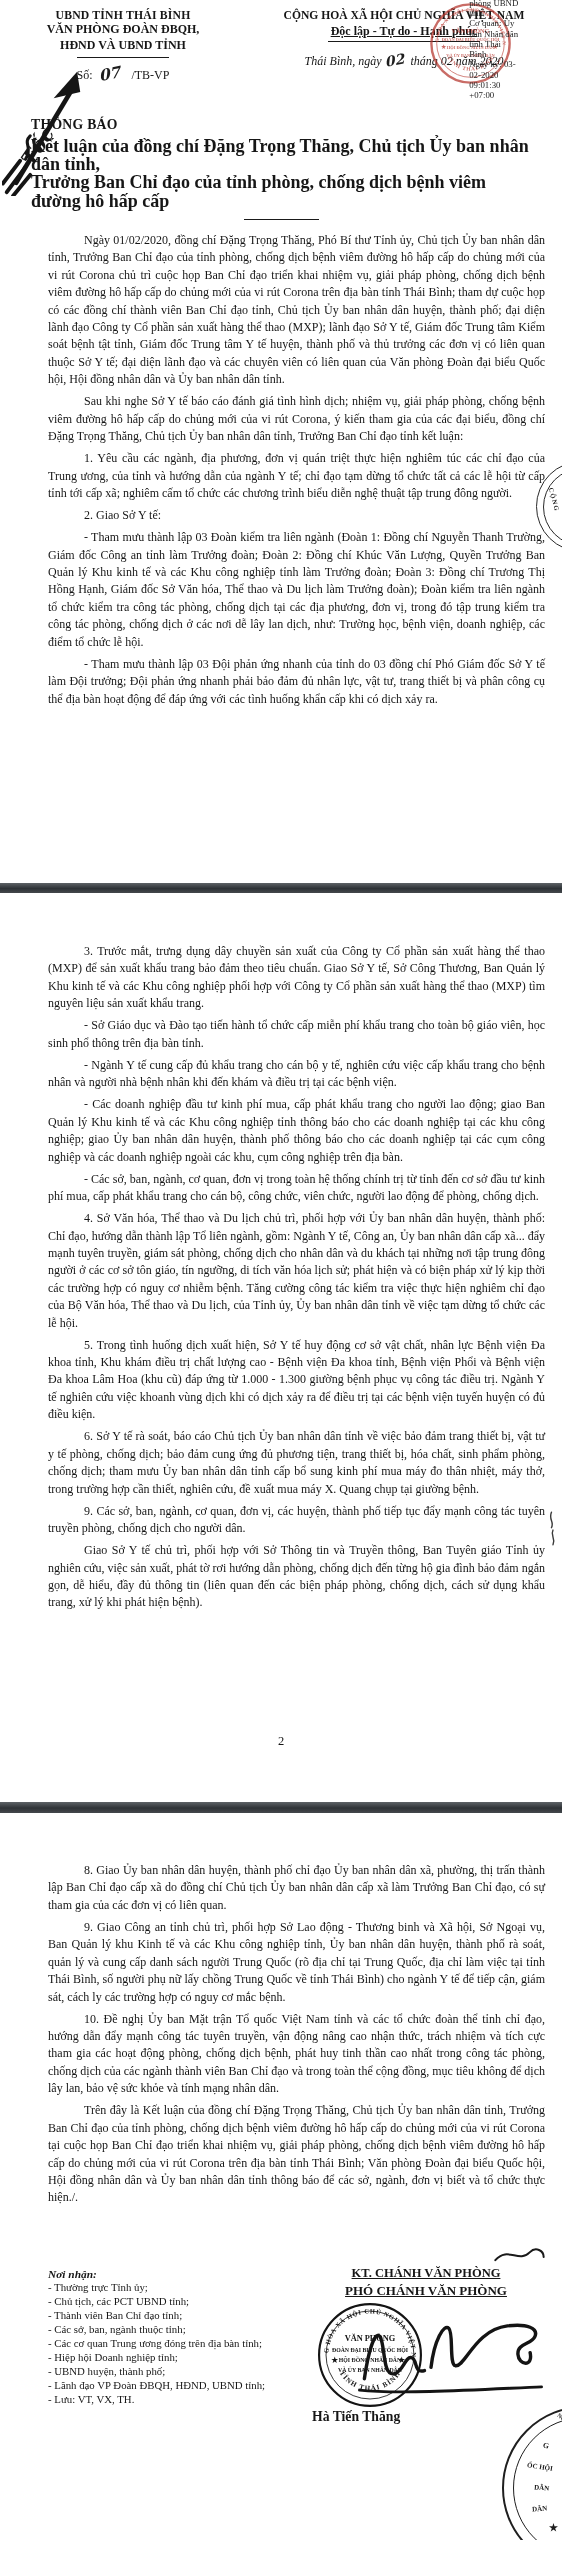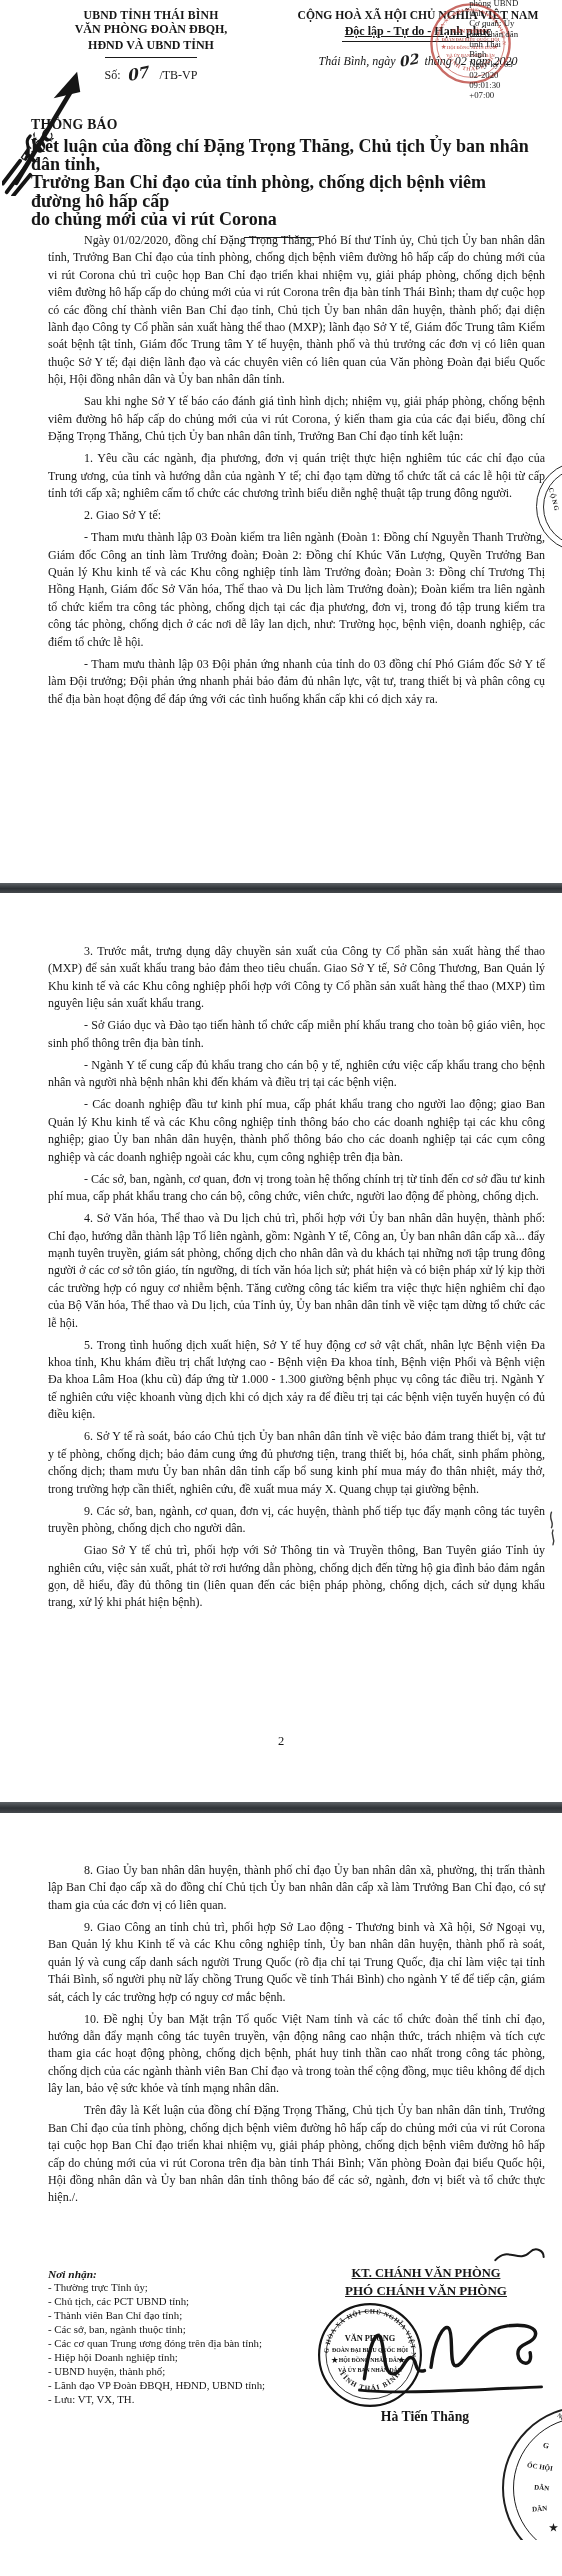--- a/index.html
+++ b/index.html
@@ -2,21 +2,21 @@
 <html style="font-size:12.5px"><head>
 <meta charset="utf-8">
 <style>
   html,body{margin:0;padding:0;background:#ffffff;}
   .doc{position:relative;width:562px;height:2540px;background:#a16207;overflow:hidden;
        font-family:"Liberation Serif","DejaVu Serif",serif;color:#161616;}
   .page{position:absolute;left:0;width:562px;overflow:hidden;background:#fff;}
   .sep{position:absolute;left:0;width:562px;background:linear-gradient(180deg,#5d6266,#2e3236 55%,#44484c);}
   
   .header{position:absolute;top:9.4px;left:0;width:562px;display:flex;}
-  .h-left{width:246px;text-align:center;padding-left:28px;}
+  .h-left{width:246px;text-align:center;}
   .h-right{flex:1;text-align:center;}
   .h-org1{font-size:11.7px;font-weight:600;letter-spacing:0.2px;}
   .h-org2{font-size:12px;font-weight:bold;line-height:15.6px;}
   .h-rule{width:92px;border-top:1.2px solid #1a1a1a;margin:3.1px auto 4.7px;}
   .so-line{margin-top:6.2px;font-size:12px;}
   .hand{display:inline-block;font-family:"DejaVu Serif",serif;font-style:italic;font-weight:700;
         font-size:15.6px;transform:rotate(-11deg) skewX(-6deg);color:#1d1d1d;}
   .hand.small{font-size:14px;margin:0 4.7px;}
   .hand.so{margin:0 9.4px 0 7.8px;}
   .r1{font-size:11.6px;font-weight:bold;}
@@ -49,21 +49,21 @@
               border:2px solid #1f1f1f;box-sizing:border-box;}
   .edge-seal3::after{content:"";position:absolute;inset:8.6px;border-radius:50%;border:0.9px solid #1f1f1f;}
   .es3-frag{position:absolute;color:#1d1d1d;font-weight:bold;}
   
   .noinhan{position:absolute;left:48px;top:2268px;width:269px;}
   .nn-title{font-size:11.4px;font-weight:bold;font-style:italic;}
   .nn-item{font-size:10.8px;line-height:14px;}
   .signer{position:absolute;left:301px;top:2266px;width:250px;text-align:center;z-index:2;text-decoration:underline;}
   .sg-t1{font-size:12.5px;font-weight:bold;}
   .sg-t2{font-size:13px;font-weight:bold;margin-top:2.3px;}
-  .signame{position:absolute;left:312px;top:2409px;width:226px;text-align:center;
+  .signame{position:absolute;left:312px;top:2409px;width:226px;text-align:left;
            font-size:13.7px;font-weight:bold;z-index:3;}
   .sigsvg{position:absolute;left:353px;top:2315px;z-index:4;}
   .flourish{position:absolute;left:492px;top:2243px;z-index:2;}
   .edgehand{position:absolute;left:546px;top:1509px;}
   .urgent{position:absolute;left:1.6px;top:67px;z-index:4;}
   .urgent-txt{font-family:"DejaVu Serif",serif;font-style:italic;font-weight:bold;}
 </style>
 </head>
 <body>
 
@@ -132,21 +132,20 @@
       <path d="M14,165 L36,138" stroke="#151515" stroke-width="5" stroke-linecap="round" fill="none"></path>
       <path d="M30,118 C40,102 26,98 36,88" stroke="#151515" stroke-width="4" stroke-linecap="round" fill="none"></path>
       <text class="urgent-txt" x="16" y="106" font-size="26" fill="#151515" transform="rotate(-56 48 96)">Tốc</text>
     </svg>
 
     <div class="titleblock">
       <div class="tb-title">THÔNG BÁO</div>
       <div class="tb-sub">
         <div>Kết luận của đồng chí Đặng Trọng Thăng, Chủ tịch Ủy ban nhân dân tỉnh,</div>
         <div>Trưởng Ban Chỉ đạo của tỉnh phòng, chống dịch bệnh viêm đường hô hấp cấp</div>
-        <div>do chủng mới của vi rút Corona</div>
       </div>
       <div class="title-rule"></div>
     </div>
 
     <div class="body1">
       <p class="para">Ngày 01/02/2020, đồng chí Đặng Trọng Thăng, Phó Bí thư Tỉnh ủy, Chủ tịch Ủy ban nhân dân tỉnh, Trưởng Ban Chỉ đạo của tỉnh phòng, chống dịch bệnh viêm đường hô hấp cấp do chủng mới của vi rút Corona chủ trì cuộc họp Ban Chỉ đạo triển khai nhiệm vụ, giải pháp phòng, chống dịch bệnh viêm đường hô hấp cấp do chủng mới của vi rút Corona trên địa bàn tỉnh Thái Bình; tham dự cuộc họp có các đồng chí thành viên Ban Chỉ đạo tỉnh, Chủ tịch Ủy ban nhân dân huyện, thành phố; đại diện lãnh đạo Công ty Cổ phần sản xuất hàng thể thao (MXP); lãnh đạo Sở Y tế, Giám đốc Trung tâm Kiểm soát bệnh tật tỉnh, Giám đốc Trung tâm Y tế huyện, thành phố và thủ trưởng các đơn vị có liên quan thuộc Sở Y tế; đại diện lãnh đạo và các chuyên viên có liên quan của Văn phòng Đoàn đại biểu Quốc hội, Hội đồng nhân dân và Ủy ban nhân dân tỉnh.</p>
       <p class="para">Sau khi nghe Sở Y tế báo cáo đánh giá tình hình dịch; nhiệm vụ, giải pháp phòng, chống bệnh viêm đường hô hấp cấp do chủng mới của vi rút Corona, ý kiến tham gia của các đại biểu, đồng chí Đặng Trọng Thăng, Chủ tịch Ủy ban nhân dân tỉnh, Trưởng Ban Chỉ đạo tỉnh kết luận:</p>
       <p class="para">1. Yêu cầu các ngành, địa phương, đơn vị quán triệt thực hiện nghiêm túc các chỉ đạo của Trung ương, của tỉnh và hướng dẫn của ngành Y tế; chỉ đạo tạm dừng tổ chức tất cả các lễ hội từ cấp tỉnh tới cấp xã; nghiêm cấm tổ chức các chương trình biểu diễn nghệ thuật tập trung đông người.</p>
       <p class="para">2. Giao Sở Y tế:</p>
       <p class="para">- Tham mưu thành lập 03 Đoàn kiểm tra liên ngành (Đoàn 1: Đồng chí Nguyễn Thanh Trường, Giám đốc Công an tỉnh làm Trưởng đoàn; Đoàn 2: Đồng chí Khúc Văn Lượng, Quyền Trưởng Ban Quản lý Khu kinh tế và các Khu công nghiệp tỉnh làm Trưởng đoàn; Đoàn 3: Đồng chí Trương Thị Hồng Hạnh, Giám đốc Sở Văn hóa, Thể thao và Du lịch làm Trưởng đoàn); Đoàn kiểm tra liên ngành tổ chức kiểm tra công tác phòng, chống dịch tại các địa phương, đơn vị, trong đó tập trung kiểm tra công tác phòng, chống dịch ở các nơi dễ lây lan dịch, như: Trường học, bệnh viện, doanh nghiệp, các điểm tổ chức lễ hội.</p>

